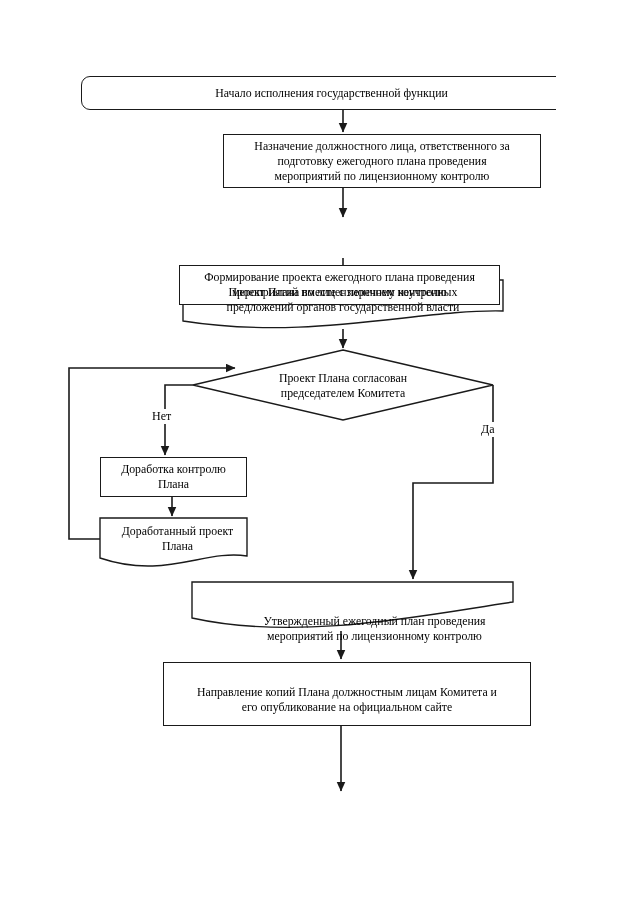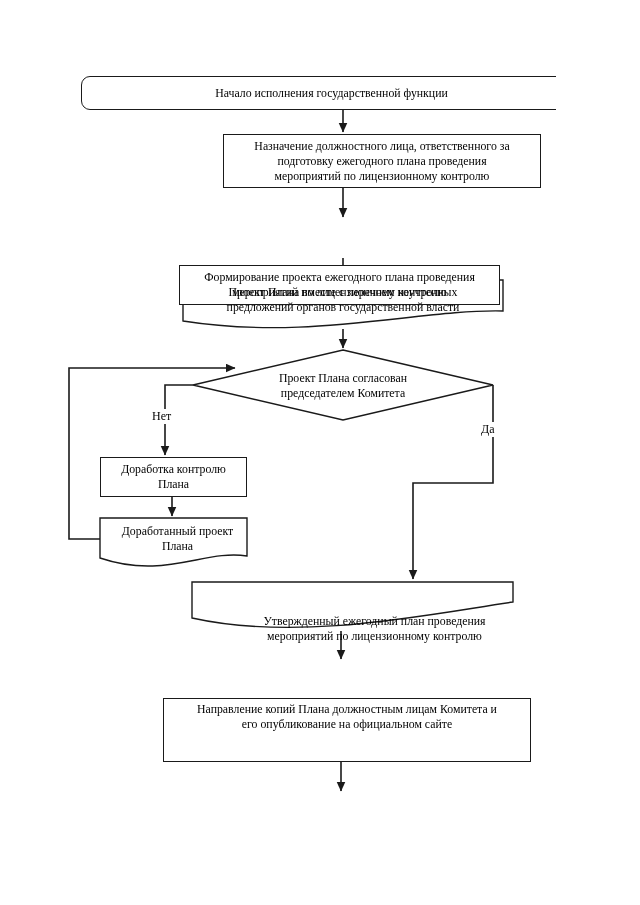--- a/index.html
+++ b/index.html
@@ -28,21 +28,21 @@
     line-height: 15px;
     white-space: pre-line;
     background: #ffffff;
   }
   .rect   { border: 1.4px solid #1a1a1a; }
   .rounded{ border: 1.4px solid #1a1a1a; border-radius: 9px; }
   .shape-label {         
     background: transparent;
     border: none;
   }
-  .top-align { align-items: flex-start; padding-top: 3px; margin-top: 36px; }
+  .top-align { align-items: flex-start; padding-top: 22px; }
   .edge-label {
     position: absolute;
     background: #ffffff;
     font-size: 12px;
     line-height: 15px;
     text-align: left;
     padding: 0 2px;
   }
 </style>
 </head>

